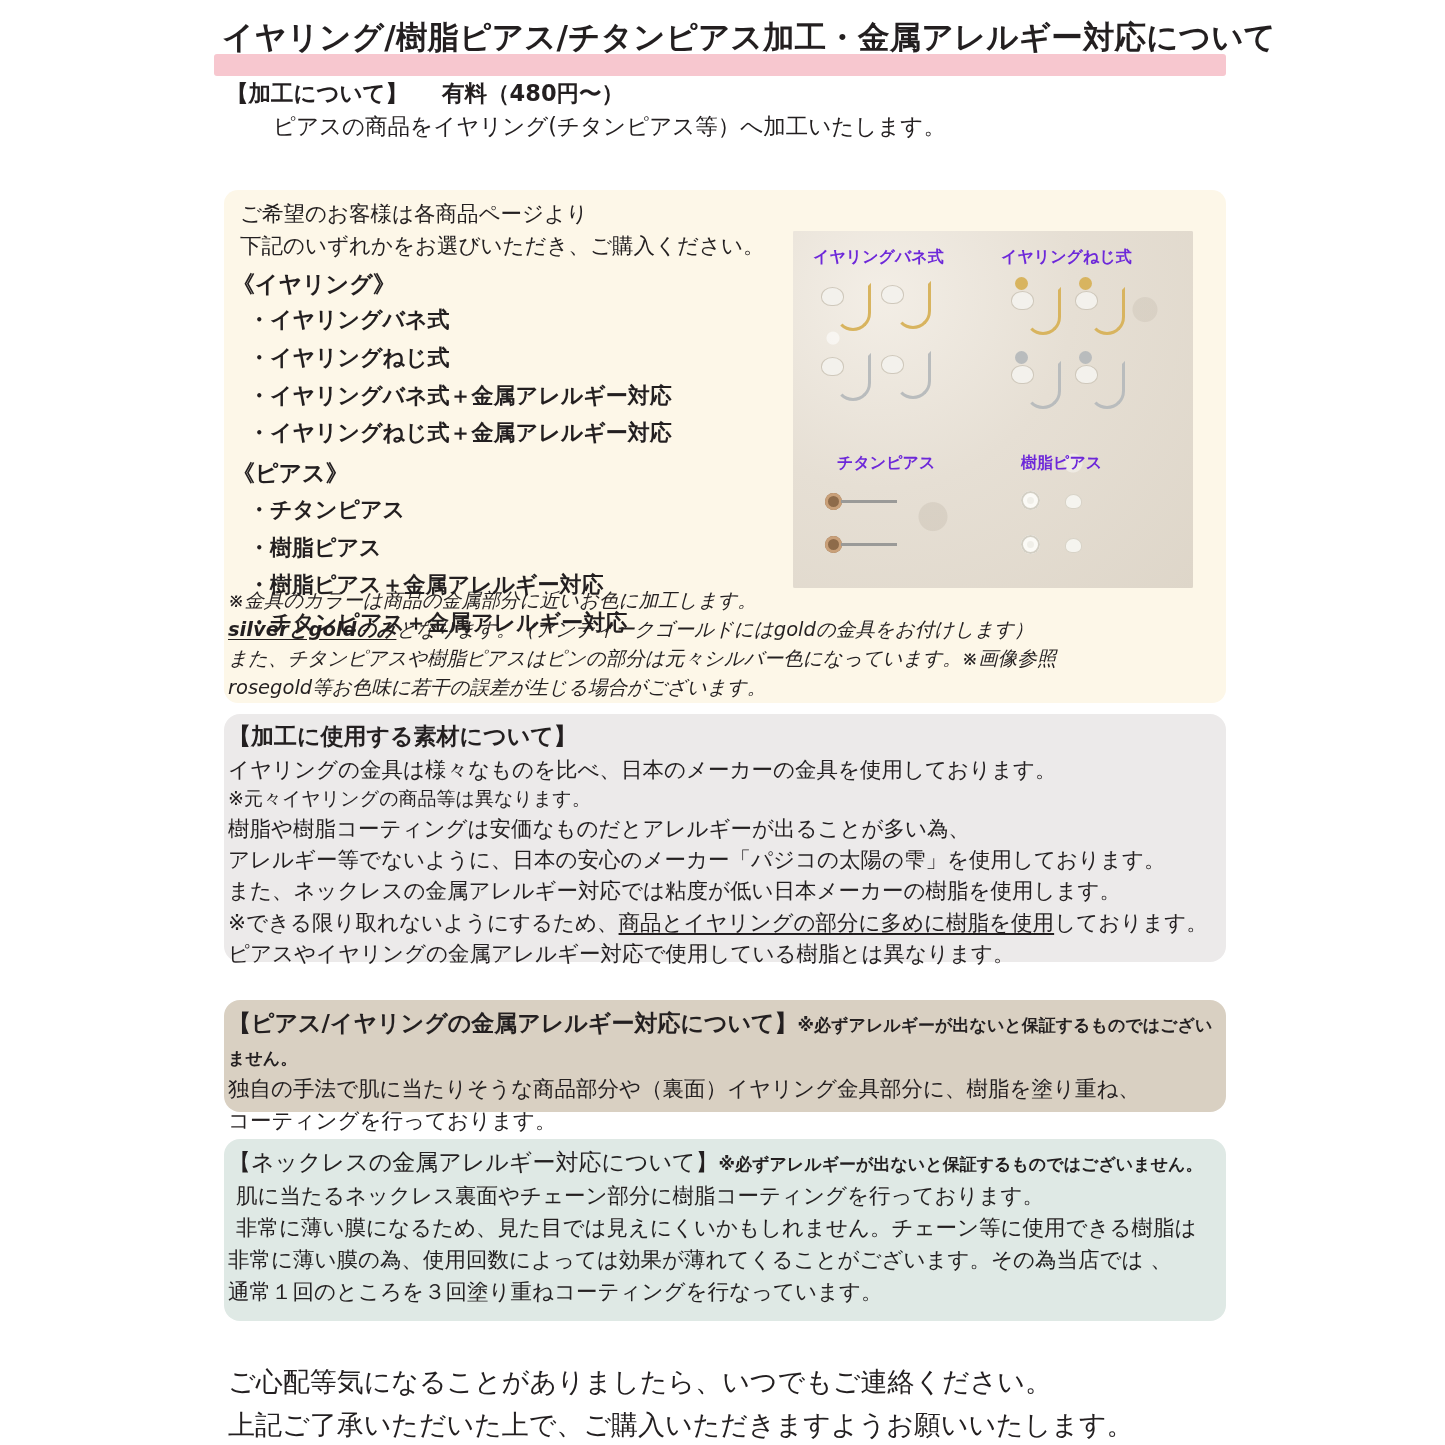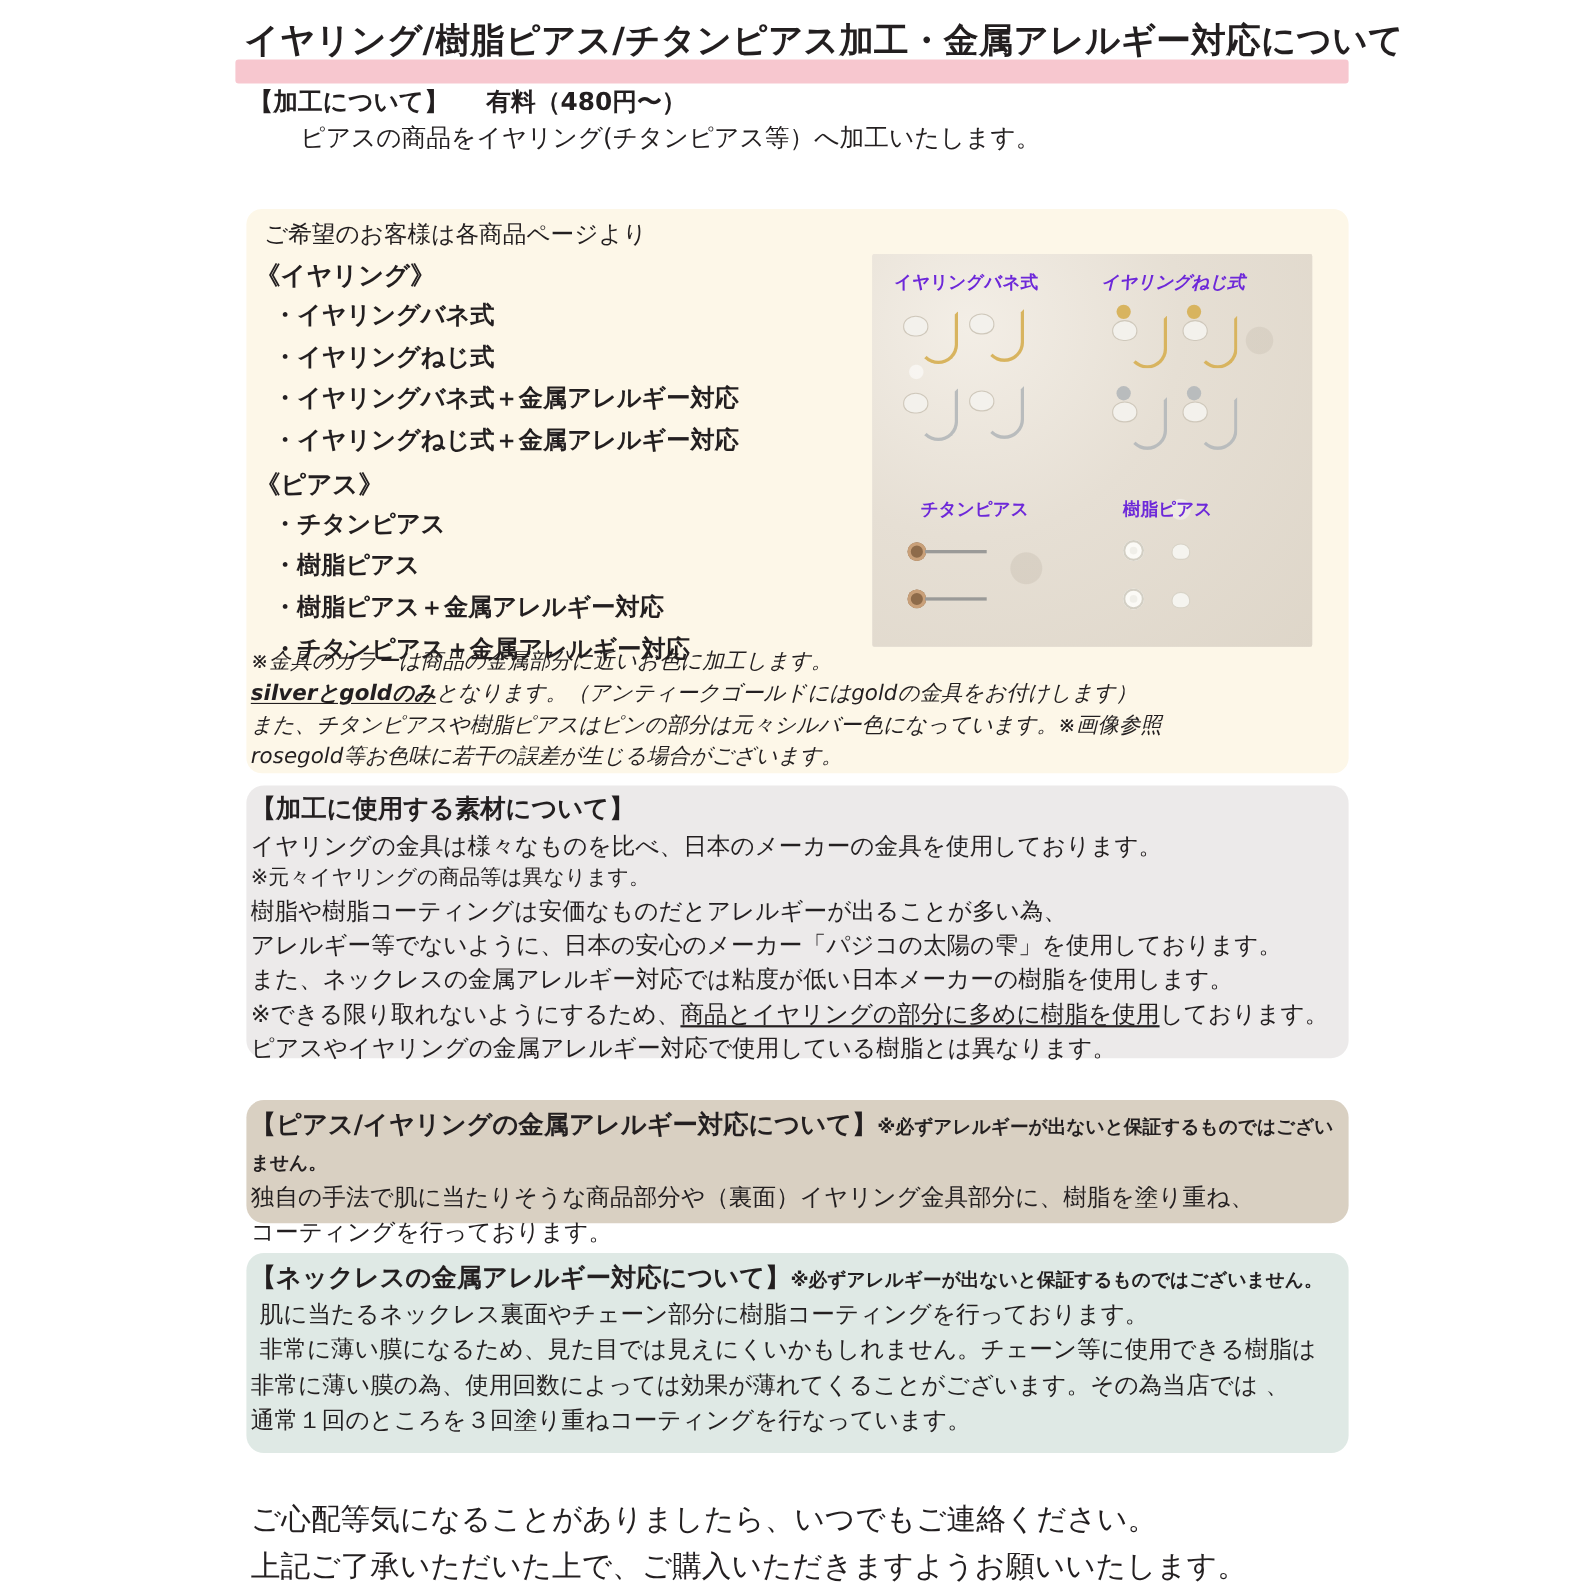--- a/index.html
+++ b/index.html
@@ -129,21 +129,21 @@
       radial-gradient(circle at 88% 22%, rgba(180,170,155,.22) 0 12px, transparent 13px);
   }
   .photo .cap {
     position: absolute;
     font-weight: bold;
     font-size: 16px;
     color: #6d28d9;
     white-space: nowrap;
   }
   .cap-a { left: 20px;  top: 16px; }
-  .cap-b { left: 208px; top: 16px; font-style: italic; }
+  .cap-b { left: 208px; top: 16px; }
   .cap-c { left: 44px;  top: 222px; }
   .cap-d { left: 228px; top: 222px; }
 
   
   .er { position: absolute; }
   .er .pad {
     position: absolute;
     width: 21px; height: 17px;
     background: #f3f1ec;
     border: 1.5px solid #cfc8bb;
@@ -250,21 +250,21 @@
     border-radius: 16px;
   }
   .mint-text {
     position: absolute;
     left: 228px;
     top: 1145px;
     width: 994px;
     font-size: 21.5px;
     line-height: 1.5;
   }
-  .mint-text .hd { font-weight: bold; font-size: 23px; }
+  .mint-text .hd { font-weight: normal; font-size: 23px; }
   .mint-text .tiny { font-size: 17px; font-weight: bold; }
   .mint-text .ind { padding-left: 8px; }
 
   
   .footer {
     position: absolute;
     left: 228px;
     top: 1360px;
     width: 994px;
     font-size: 27px;
@@ -285,20 +285,21 @@
     <div class="l1">
       <span>【加工について】</span><span class="paid">有料（480円〜）</span>
     </div>
     <div class="l2">ピアスの商品をイヤリング(チタンピアス等）へ加工いたします。</div>
   </div>
 
   <div class="panel-cream"></div>
 
   <div class="cream-text">
     <div class="lead">ご希望のお客様は各商品ページより</div>
+    <div class="lead">下記のいずれかをお選びいただき、ご購入ください。</div>
     <div class="hdr">《イヤリング》</div>
     <div class="opt">・イヤリングバネ式</div>
     <div class="opt">・イヤリングねじ式</div>
     <div class="opt">・イヤリングバネ式＋金属アレルギー対応</div>
     <div class="opt">・イヤリングねじ式＋金属アレルギー対応</div>
     <div class="hdr">《ピアス》</div>
     <div class="opt">・チタンピアス</div>
     <div class="opt">・樹脂ピアス</div>
     <div class="opt">・樹脂ピアス＋金属アレルギー対応</div>
     <div class="opt">・チタンピアス＋金属アレルギー対応</div>

